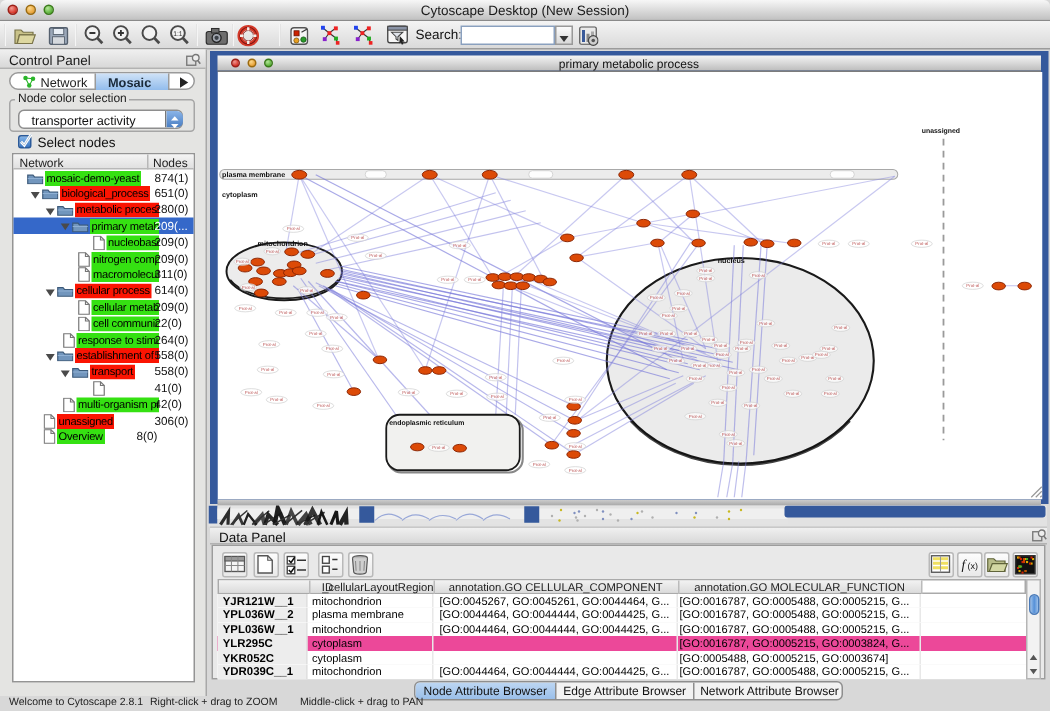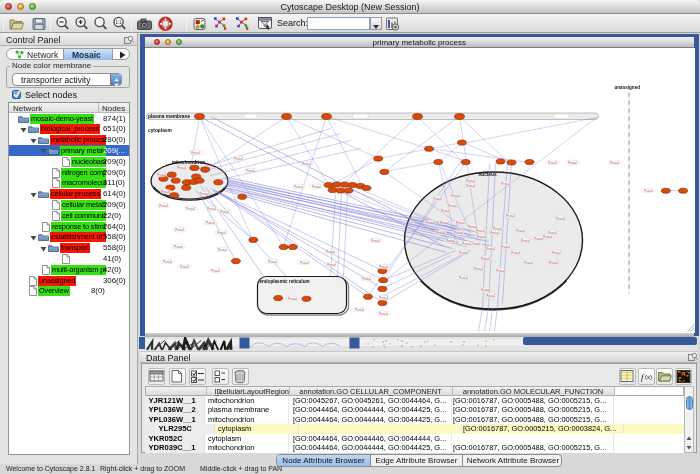--- a/index.html
+++ b/index.html
@@ -131,21 +131,21 @@
     <circle cx="4.5" cy="7" r="1.5" fill="#2ab52a"></circle>
     <path d="M2 2 L7 2.5 L4.5 7 Z" fill="none" stroke="#2ab52a" stroke-width="0.7"></path>
   </svg>
 <span class="abs" style="left:27px;top:50px;font-size:8.5px;color:#222">Network</span>
 <div class="abs" style="left:63px;top:48.5px;width:50px;height:11px;background:linear-gradient(#cfe2f7,#92bcec);border-left:1px solid #9a9a9a;border-right:1px solid #9a9a9a"></div>
 <span class="abs" style="left:72px;top:50px;font-size:8.5px;font-weight:bold;color:#1a2a3a">Mosaic</span>
 <svg class="abs" style="left:119px;top:51px" width="7" height="8">
     <path d="M1 0.5 L6.5 4 L1 7.5 Z" fill="#222"></path>
   </svg>
 <div class="abs" style="left:6px;top:66px;width:124px;height:22px;border:1px solid #a6a6a6;border-radius:3px"></div>
-<span class="abs" style="left:10px;top:61px;background:#e4e4e2;padding:0 2px;font-size:8px;color:#222">Node color membrane</span>
+<span class="abs" style="left:10px;top:61px;background:#e4e4e2;padding:0 2px;font-size:8px;color:#222">Node color selection</span>
 <div class="abs" style="left:12px;top:72.5px;width:110px;height:13px;background:#fff;border:1px solid #8e8e8e;border-radius:4px"></div>
 <span class="abs" style="left:21px;top:75px;font-size:8.5px;color:#111">transporter activity</span>
 <div class="abs" style="left:110px;top:73.5px;width:12px;height:11px;border-radius:0 4px 4px 0;background:linear-gradient(#8ab4e8,#4a7ec2);border-left:1px solid #777">
   <svg width="11" height="11">
       <path d="M5.5 1.5 L8 4.3 L3 4.3 Z" fill="#fff"></path>
       <path d="M5.5 9.5 L8 6.7 L3 6.7 Z" fill="#fff"></path>
     </svg>
 </div>
 <div class="abs" style="left:12px;top:90px;width:9px;height:9px;background:linear-gradient(#85b6ea,#3a76c2);border:1px solid #2a5a9a;border-radius:2px"></div>
 <svg class="abs" style="left:12px;top:87px" width="11" height="12">
@@ -804,37 +804,37 @@
 <div style="position:absolute;left:145px;top:414.9px;width:539px;height:9.45px;background:#fff;overflow:hidden">
     <span style="position:absolute;left:0px;width:60px;height:100%;background:#ededed;border-right:1px solid #e0e0e0"></span>
     <span style="position:absolute;left:143px;width:1px;height:100%;background:#e8e8e8"></span>
     <span style="position:absolute;left:306px;width:1px;height:100%;background:#e8e8e8"></span>
     <span style="position:absolute;left:468px;width:1px;height:100%;background:#e8e8e8"></span>
     <span style="position:absolute;left:3.5px;top:0;font-size:7.6px;line-height:9.6px;font-weight:bold;color:#000">YPL036W__1</span>
     <span style="position:absolute;left:63px;top:0;font-size:7.4px;line-height:9.6px;color:#000">mitochondrion</span>
     <span style="position:absolute;left:148px;top:0;font-size:7.4px;line-height:9.6px;color:#000">[GO:0044464, GO:0044444, GO:0044425, G...</span>
     <span style="position:absolute;left:308px;top:0;font-size:7.4px;line-height:9.6px;color:#000">[GO:0016787, GO:0005488, GO:0005215, G...</span>
   </div>
-<div style="position:absolute;left:155px;top:424.4px;width:539px;height:9.45px;background:#fef9c3;overflow:hidden">
+<div style="position:absolute;left:145px;top:424.4px;width:539px;height:9.45px;background:#ec4899;overflow:hidden">
     <span style="position:absolute;left:0px;width:60px;height:100%;background:#ededed;border-right:1px solid #e0e0e0"></span>
     <span style="position:absolute;left:143px;width:1px;height:100%;background:#e8e8e8"></span>
     <span style="position:absolute;left:306px;width:1px;height:100%;background:#e8e8e8"></span>
     <span style="position:absolute;left:468px;width:1px;height:100%;background:#e8e8e8"></span>
     <span style="position:absolute;left:3.5px;top:0;font-size:7.6px;line-height:9.6px;font-weight:bold;color:#000">YLR295C</span>
     <span style="position:absolute;left:63px;top:0;font-size:7.4px;line-height:9.6px;color:#000">cytoplasm</span>
     <span style="position:absolute;left:308px;top:0;font-size:7.4px;line-height:9.6px;color:#000">[GO:0016787, GO:0005215, GO:0003824, G...</span>
   </div>
 <div style="position:absolute;left:145px;top:433.8px;width:539px;height:9.45px;background:#fff;overflow:hidden">
     <span style="position:absolute;left:0px;width:60px;height:100%;background:#ededed;border-right:1px solid #e0e0e0"></span>
     <span style="position:absolute;left:143px;width:1px;height:100%;background:#e8e8e8"></span>
     <span style="position:absolute;left:306px;width:1px;height:100%;background:#e8e8e8"></span>
     <span style="position:absolute;left:468px;width:1px;height:100%;background:#e8e8e8"></span>
     <span style="position:absolute;left:3.5px;top:0;font-size:7.6px;line-height:9.6px;font-weight:bold;color:#000">YKR052C</span>
     <span style="position:absolute;left:63px;top:0;font-size:7.4px;line-height:9.6px;color:#000">cytoplasm</span>
-    <span style="position:absolute;left:148px;top:0;font-size:7.4px;line-height:9.6px;color:#000">[GO:0044464, GO:0044446, GO:0044444, G...</span>
+    <span style="position:absolute;left:308px;top:0;font-size:7.4px;line-height:9.6px;color:#000">[GO:0005488, GO:0005215, GO:0003674]</span>
   </div>
 <div style="position:absolute;left:145px;top:443.2px;width:539px;height:9.45px;background:#fff;overflow:hidden">
     <span style="position:absolute;left:0px;width:60px;height:100%;background:#ededed;border-right:1px solid #e0e0e0"></span>
     <span style="position:absolute;left:143px;width:1px;height:100%;background:#e8e8e8"></span>
     <span style="position:absolute;left:306px;width:1px;height:100%;background:#e8e8e8"></span>
     <span style="position:absolute;left:468px;width:1px;height:100%;background:#e8e8e8"></span>
     <span style="position:absolute;left:3.5px;top:0;font-size:7.6px;line-height:9.6px;font-weight:bold;color:#000">YDR039C__1</span>
     <span style="position:absolute;left:63px;top:0;font-size:7.4px;line-height:9.6px;color:#000">mitochondrion</span>
     <span style="position:absolute;left:148px;top:0;font-size:7.4px;line-height:9.6px;color:#000">[GO:0044464, GO:0044444, GO:0044425, G...</span>
     <span style="position:absolute;left:308px;top:0;font-size:7.4px;line-height:9.6px;color:#000">[GO:0016787, GO:0005488, GO:0005215, G...</span>

